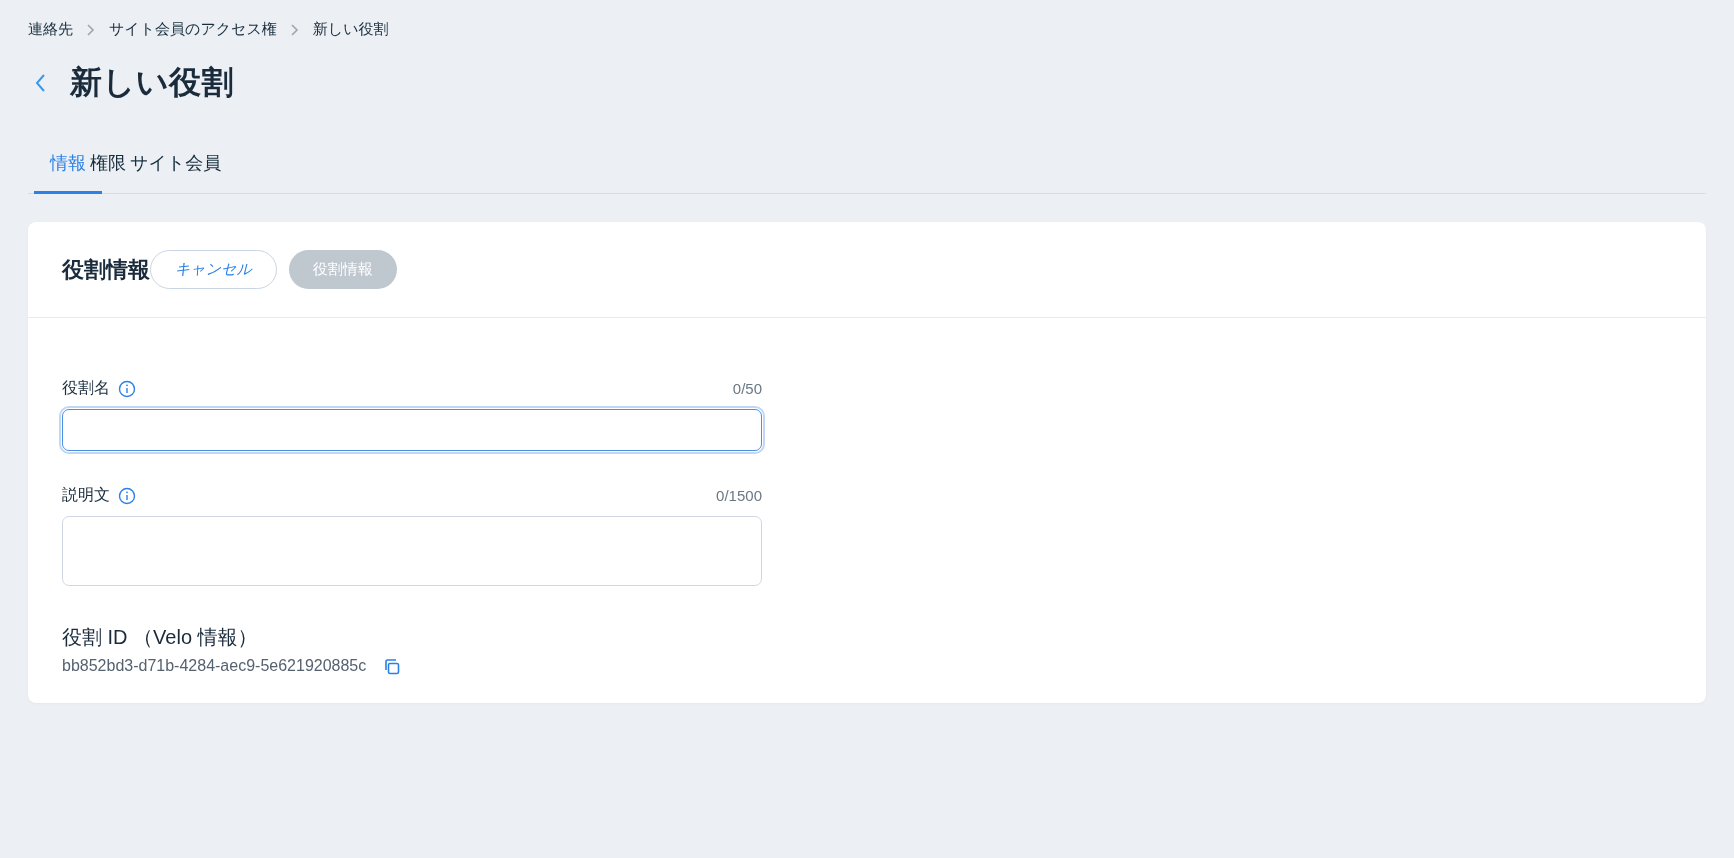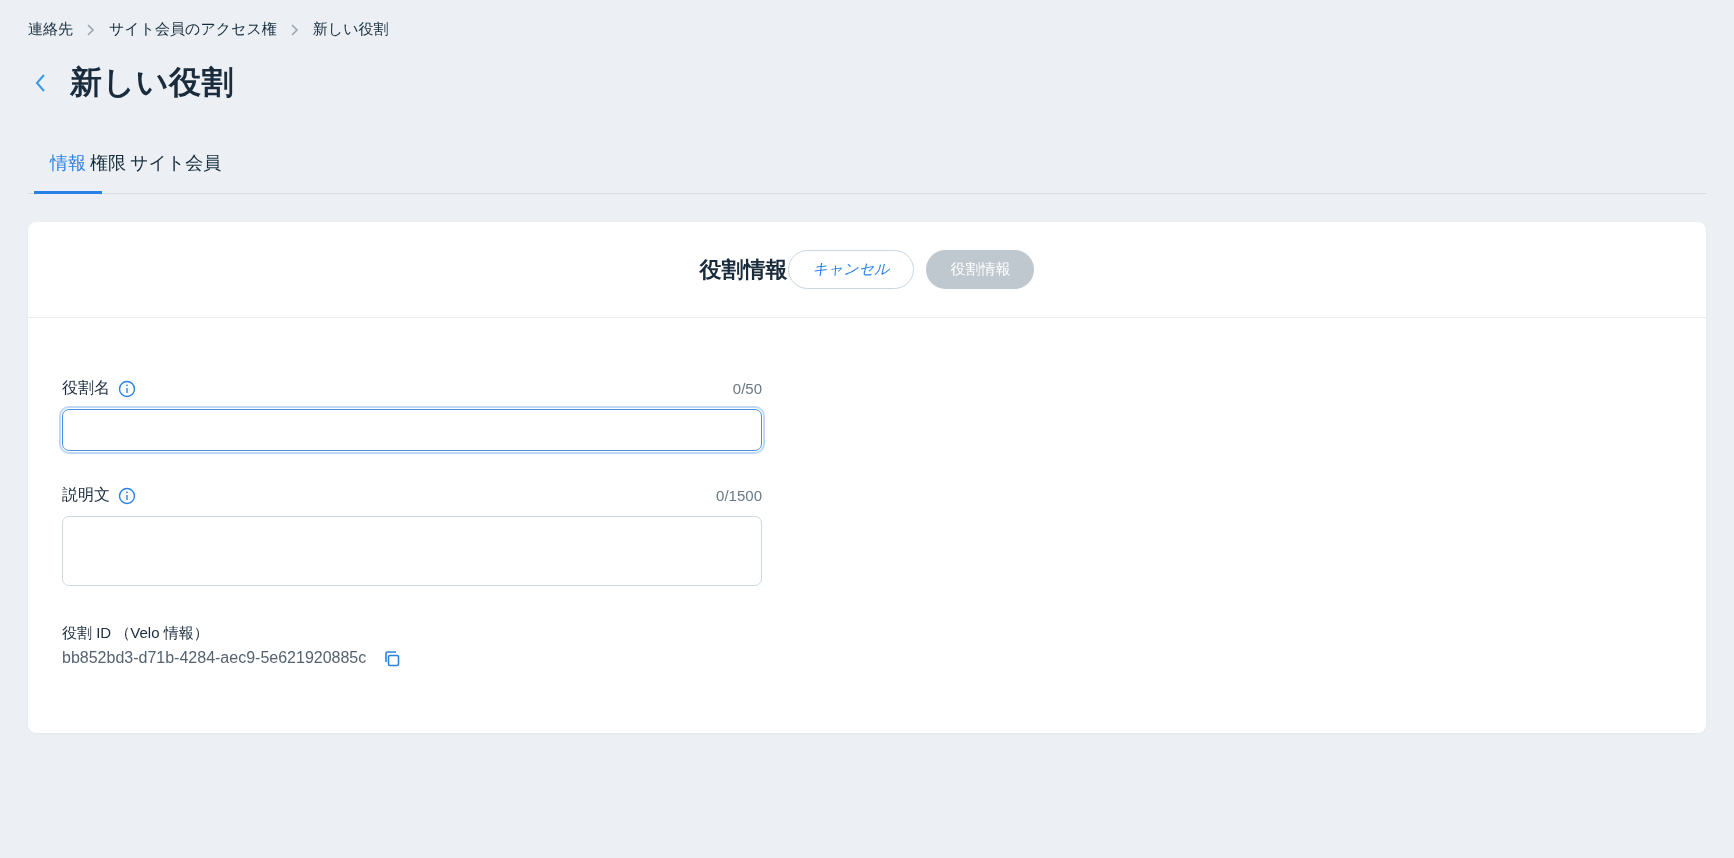--- a/index.html
+++ b/index.html
@@ -84,21 +84,21 @@
   .card {
     margin-top: 28px;
     background: #fff;
     border-radius: 8px;
     box-shadow: 0 1px 3px rgba(0,0,0,0.04);
     overflow: hidden;
   }
   .card-header {
     display: flex;
     align-items: center;
-    justify-content: center;
+    justify-content: flex-start;
     padding: 28px 34px;
     border-bottom: 1px solid #e8ecf0;
   }
   .section-title {
     font-size: 22px;
     font-weight: 700;
     color: #1a2b3c;
   }
   .btn-row { display: flex; gap: 12px; }
   .btn {
@@ -114,21 +114,21 @@
     border: 1px solid #c9d6e2;
     font-style: italic;
   }
   .btn-primary {
     background: #bfc7cf;
     color: #fff;
     cursor: not-allowed;
   }
 
   .card-body {
-    padding: 60px 34px 64px 34px;
+    padding: 60px 34px 26px 34px;
   }
 
   .field { max-width: 700px; margin-bottom: 34px; }
   .field-label-row {
     display: flex;
     align-items: center;
     justify-content: space-between;
     margin-bottom: 10px;
   }
   .field-label {
@@ -164,21 +164,21 @@
     border: 1px solid #cfd8e1;
     border-radius: 7px;
     padding: 10px 12px;
     font-size: 16px;
     resize: none;
     font-family: inherit;
     background: #fff;
   }
 
   .id-block { margin-top: 30px; }
-  .id-label { font-size: 15px; color: #1a2b3c; margin-bottom: 6px; }
+  .id-label { font-size: 20px; color: #1a2b3c; margin-bottom: 6px; }
   .id-value-row {
     display: flex;
     gap: 16px;
   }
   .id-value { font-size: 16px; color: #556270; }
   .copy-icon {
     display: inline-flex;
     color: #2b81e6;
     cursor: pointer;
   }

